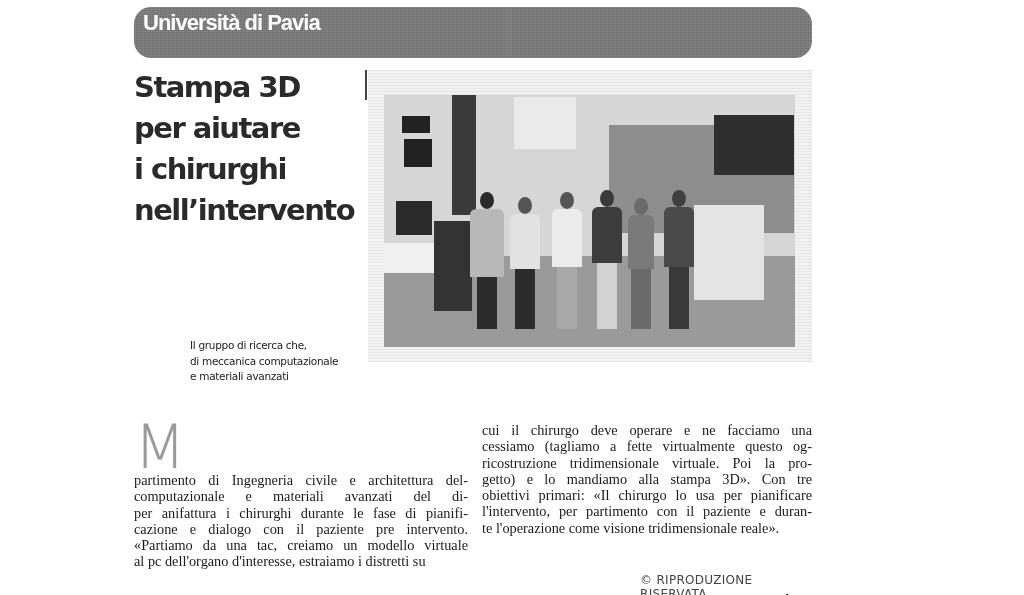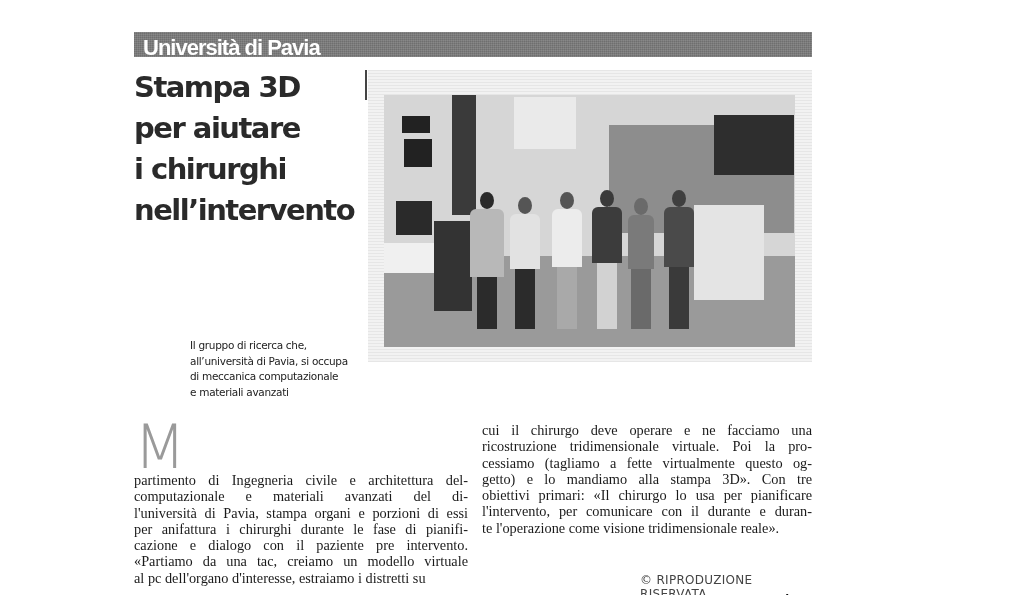--- a/index.html
+++ b/index.html
@@ -1,24 +1,25 @@
 <!DOCTYPE html>
 <html><head>
 <meta charset="utf-8">
 <style>
   html, body { margin: 0; padding: 0; background: #ffffff; }
   body { width: 1024px; height: 595px; position: relative; overflow: hidden; font-family: "DejaVu Serif", serif; color: #1a1a1a; }
 
   
   .section-bar {
-    position: absolute; left: 134px; top: 32px; width: 678px; height: 25px;
+    position: absolute; left: 134px; top: 7px; width: 678px; height: 51px;
     background-color: #7b7b7b;
     background-image:
       repeating-linear-gradient(0deg, rgba(255,255,255,0.10) 0 1px, transparent 1px 2px),
       repeating-linear-gradient(90deg, rgba(0,0,0,0.10) 0 1px, transparent 1px 2px);
+    border-radius: 17px;
   }
   .section-title {
     position: absolute; left: 9px; top: 3px;
     font-family: "Liberation Sans", sans-serif; font-weight: 700;
     font-size: 22px; letter-spacing: -1px; color: #ffffff;
   }
 
   
   .headline {
     position: absolute; left: 134px; top: 67px; width: 230px;
@@ -147,40 +148,38 @@
   </div>
   <div class="person" style="left:280px;">
     <div class="head" style="background:#3f3f3f;"></div>
     <div class="body" style="height:60px;background:#4a4a4a;"></div>
     <div class="legs" style="height:62px;background:#3a3a3a;"></div>
   </div>
 </div>
 
 <div class="caption">
   <span>Il gruppo di ricerca che,</span>
-  <span>all’università di Pavia, si occupa</span>
   <span>di meccanica computazionale</span>
   <span>e materiali avanzati</span>
 </div>
 
 <div class="col col-left">
   <div class="dropcap">M</div>
   <span style="clear:left;">partimento di Ingegneria civile e architettura del-</span>
   <span>computazionale e materiali avanzati del di-</span>
-  <span>l'università di Pavia, stampa organi e porzioni di essi</span>
   <span>per anifattura i chirurghi durante le fase di pianifi-</span>
   <span>cazione e dialogo con il paziente pre intervento.</span>
   <span>«Partiamo da una tac, creiamo un modello virtuale</span>
   <span class="last">al pc dell'organo d'interesse, estraiamo i distretti su</span>
 </div>
 
 <div class="col col-right">
   <span>cui il chirurgo deve operare e ne facciamo una</span>
+  <span>cessiamo (tagliamo a fette virtualmente questo og-</span>
   <span>ricostruzione tridimensionale virtuale. Poi la pro-</span>
-  <span>cessiamo (tagliamo a fette virtualmente questo og-</span>
   <span>getto) e lo mandiamo alla stampa 3D». Con tre</span>
   <span>obiettivi primari: «Il chirurgo lo usa per pianificare</span>
-  <span>l'intervento, per comunicare con il durante e duran-</span>
+  <span>l'intervento, per partimento con il paziente e duran-</span>
   <span class="last">te l'operazione come visione tridimensionale reale».</span>
 </div>
 
 <div class="byline">G.Cimp.</div>
 <div class="copyright">© RIPRODUZIONE RISERVATA</div>
 
 </body></html>

